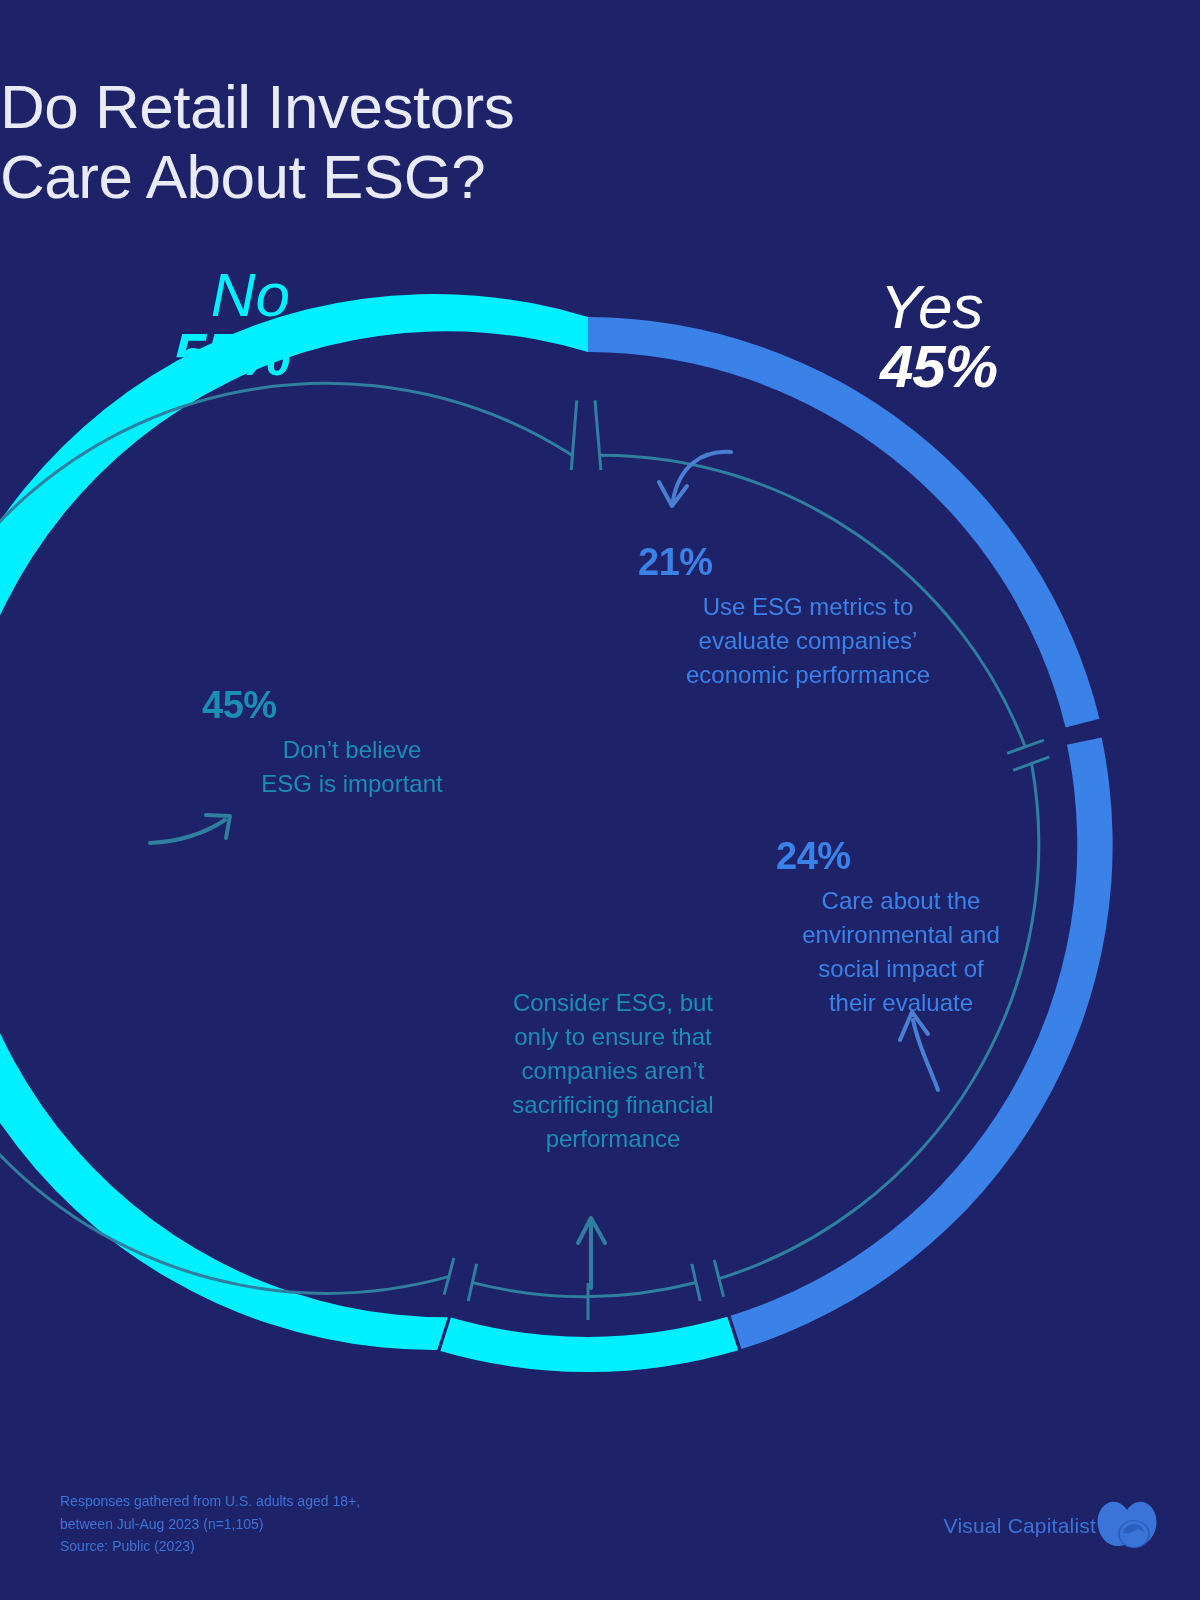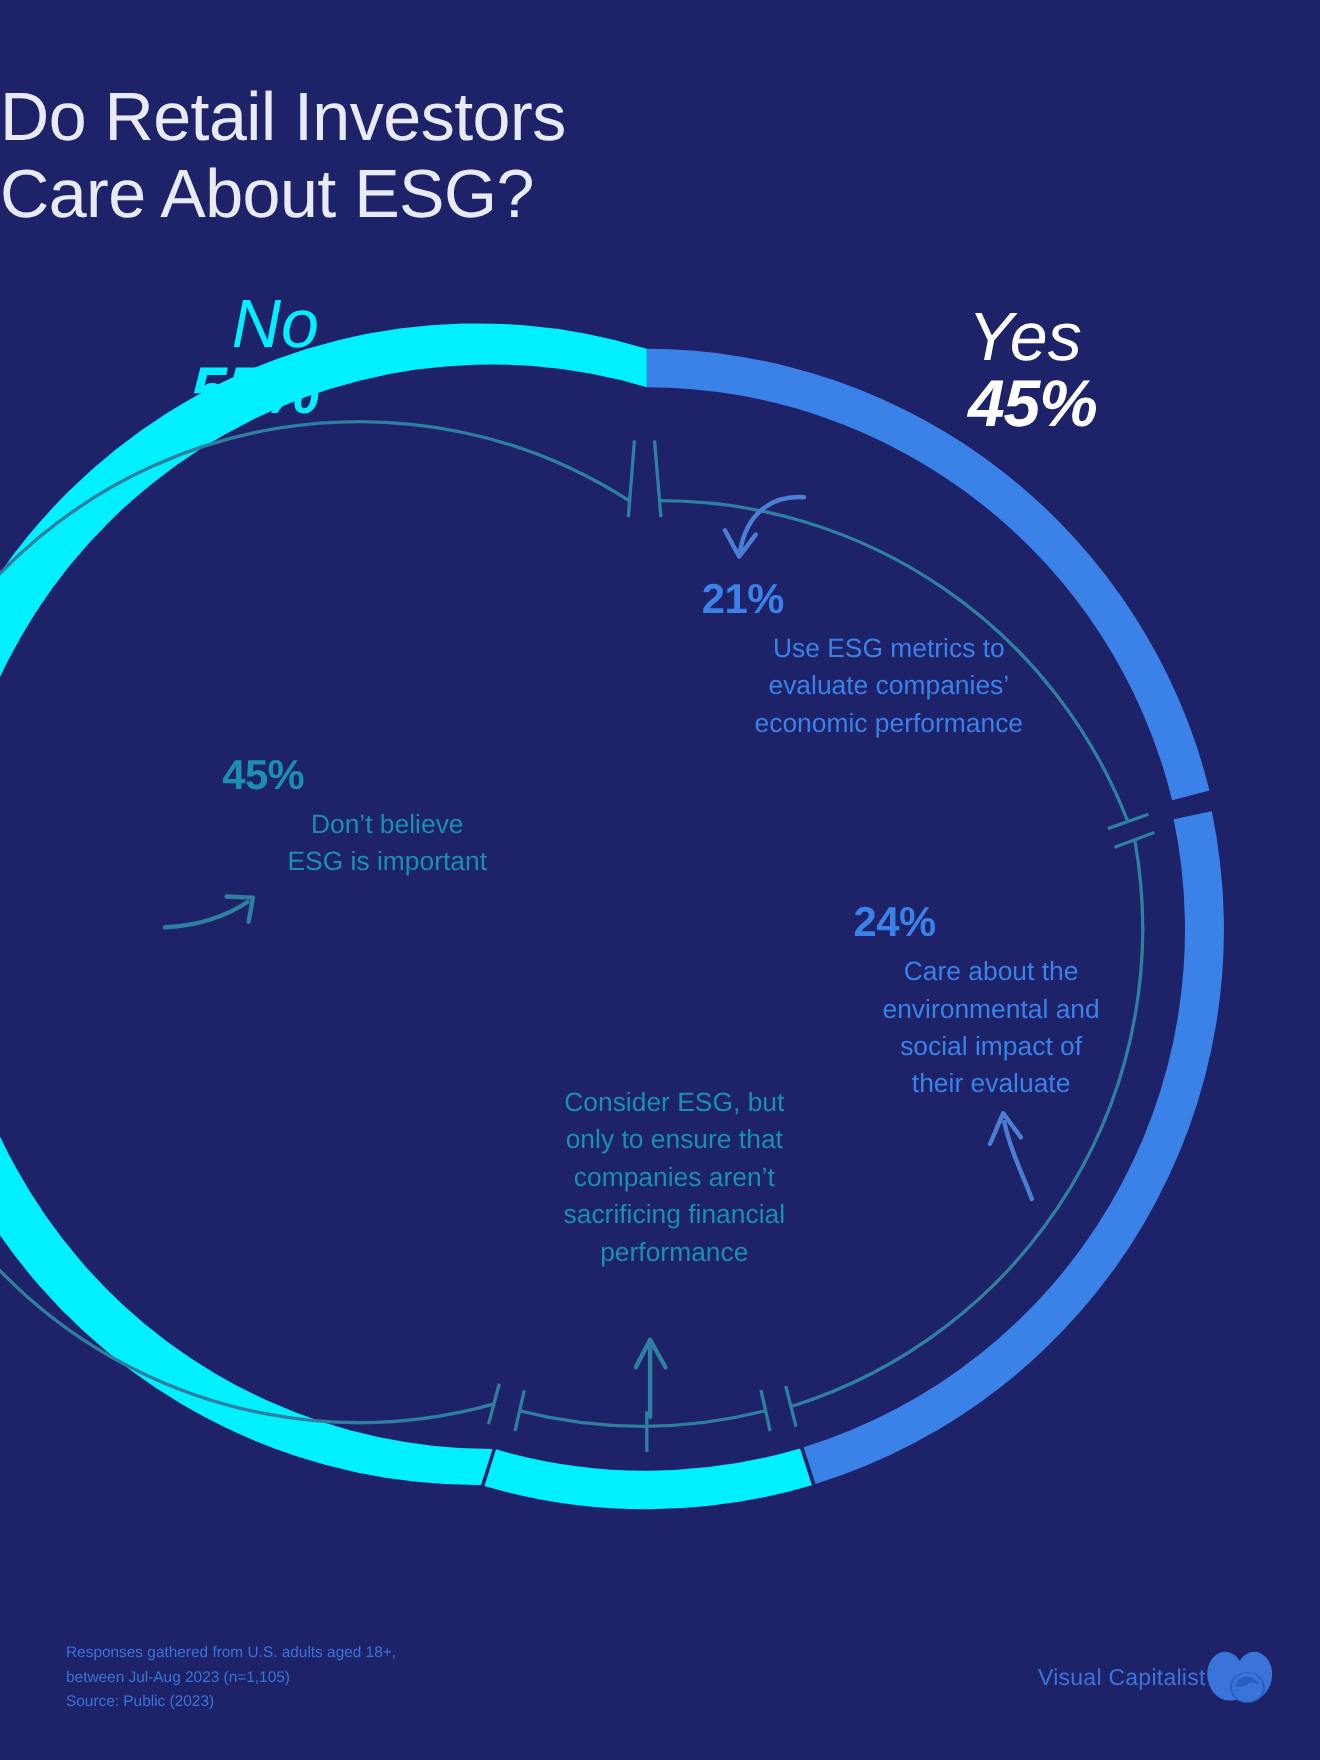--- a/index.html
+++ b/index.html
@@ -33,21 +33,21 @@
   .ann{position:absolute;}
   .ann .num{
     font-size:38px;font-weight:700;display:block;margin-bottom:6px;
     letter-spacing:-0.5px;
   }
   .ann .desc{
     font-size:24px;line-height:1.42;display:block;white-space:pre-line;
     font-weight:400;
     text-align:center;
   }
-  .ann.blue{color:#3b82e8;}
+  .ann.blue{color:#3b82e8;margin-top:17px;}
   .ann.cyan{color:#1b8eb4;}
 
   #ann21{left:638px;top:524px;width:340px;}
   #ann24{left:776px;top:818px;width:250px;}
   #ann45{left:202px;top:684px;width:300px;}
   #ann10{left:478px;top:986px;width:270px;}
 
   .footer{
     position:absolute;left:60px;bottom:42px;
     color:#3b74d8;font-size:14px;line-height:1.62;

